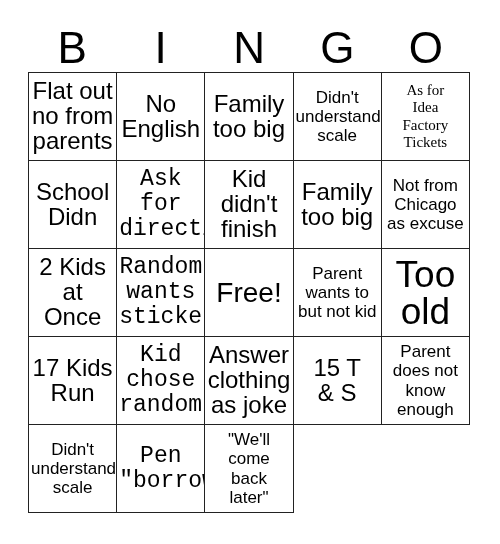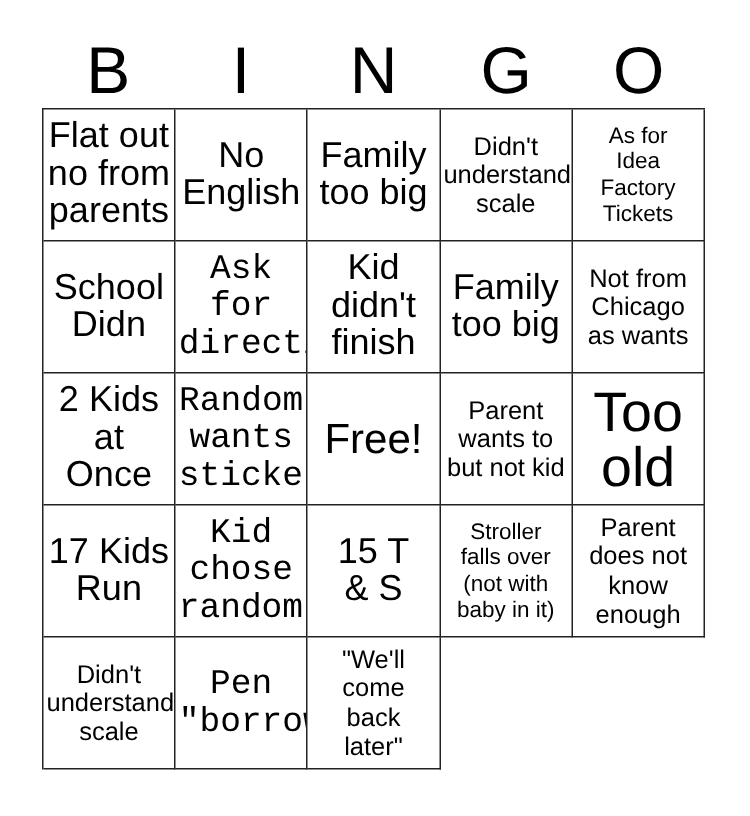--- a/index.html
+++ b/index.html
@@ -74,21 +74,21 @@
   }
   .cell-text {
     display: block;
     width: 100%;
     line-height: 1.04;
     white-space: pre-line;
     word-break: normal;
   }
 
   
-  .fs-xs   { font-size: 15px; line-height: 1.14; }
+  .fs-xs   { font-size: 15px; line-height: 1.14; font-family: Liberation Serif, serif; }
   .fs-sm   { font-size: 17px; line-height: 1.12; }
   .fs-md   { font-size: 23px; line-height: 1.08; font-family: Liberation Mono, monospace; }
   .fs-lg   { font-size: 24px; line-height: 1.04; }
   .fs-xl   { font-size: 24px; line-height: 1.02; }
   .fs-xxl  { font-size: 28px; line-height: 1.0; }
   .fs-huge { font-size: 37px; line-height: 1.0; }
 </style>
 </head>
 <body>
 
@@ -140,21 +140,21 @@
 didn't
 finish</span>
       </div>
       <div class="bingo-cell">
         <span class="cell-text fs-xl">Family
 too big</span>
       </div>
       <div class="bingo-cell">
         <span class="cell-text fs-sm">Not from
 Chicago
-as wants</span>
+as excuse</span>
       </div>
       <div class="bingo-cell">
         <span class="cell-text fs-lg">2 Kids
 at
 Once</span>
       </div>
       <div class="bingo-cell">
         <span class="cell-text fs-md">Random
 wants
 sticker</span>
@@ -174,28 +174,27 @@
       <div class="bingo-cell">
         <span class="cell-text fs-lg">17 Kids
 Run</span>
       </div>
       <div class="bingo-cell">
         <span class="cell-text fs-md">Kid
 chose
 randomly</span>
       </div>
       <div class="bingo-cell">
+        <span class="cell-text fs-lg">Answer
+clothing
+as joke</span>
+      </div>
+      <div class="bingo-cell">
         <span class="cell-text fs-xl">15 T
 &amp; S</span>
-      </div>
-      <div class="bingo-cell">
-        <span class="cell-text fs-xs">Stroller
-falls over
-(not with
-baby in it)</span>
       </div>
       <div class="bingo-cell">
         <span class="cell-text fs-sm">Parent
 does not
 know
 enough</span>
       </div>
       <div class="bingo-cell">
         <span class="cell-text fs-sm">Didn't
 understand

